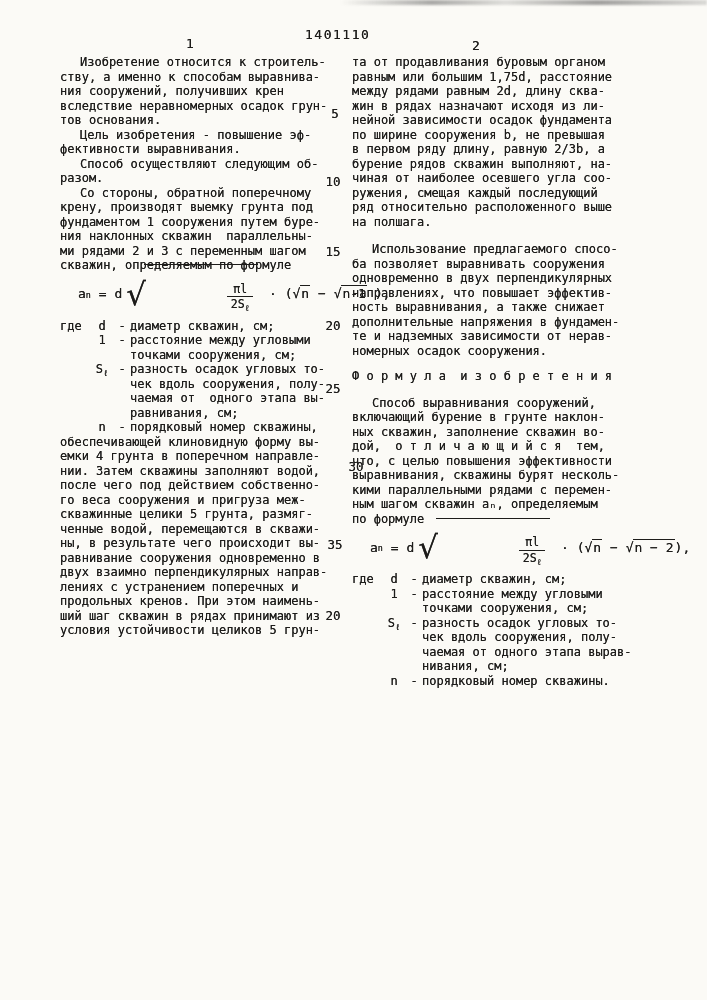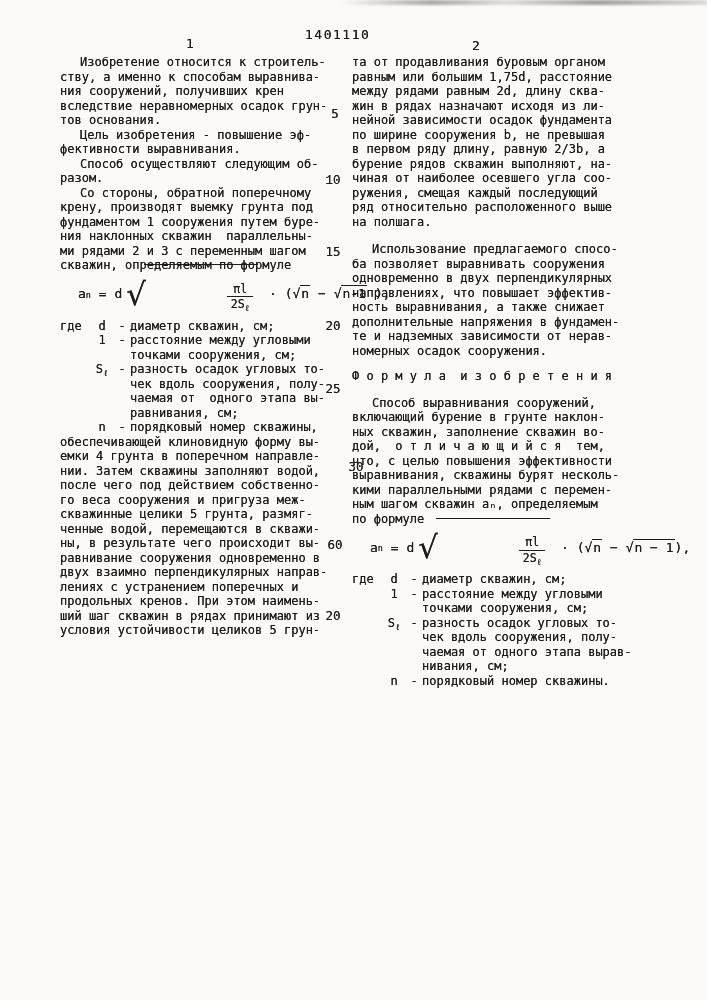--- a/index.html
+++ b/index.html
@@ -63,26 +63,26 @@
 
 <div class="page">
 
   <div class="scan-smudge"></div>
 
   <div class="hdr" id="col-num-1">1</div>
   <div class="hdr" id="patent-number">1401110</div>
   <div class="hdr" id="col-num-2">2</div>
 
   <span class="line-num" style="left:321px;top:106px;">5</span>
-  <span class="line-num" style="left:319px;top:174px;font-family:Liberation Mono, monospace;">10</span>
+  <span class="line-num" style="left:319px;top:174px;">10</span>
   <span class="line-num" style="left:319px;top:244px;">15</span>
   <span class="line-num" style="left:319px;top:318px;">20</span>
   <span class="line-num" style="left:319px;top:381px;">25</span>
   <span class="line-num" style="left:319px;top:459px;margin-left:23px;">30</span>
-  <span class="line-num" style="left:321px;top:537px;">60</span>
+  <span class="line-num" style="left:321px;top:537px;">35</span>
   <span class="line-num" style="left:319px;top:608px;">20</span>
 
   <div class="col" id="left-col">
     <p>Изобретение относится к строитель-
 ству, а именно к способам выравнива-
 ния сооружений, получивших крен
 вследствие неравномерных осадок грун-
 тов основания.</p>
     <p>Цель изобретения - повышение эф-
 фективности выравнивания.</p>
@@ -194,21 +194,21 @@
       <span class="radical">
         <span class="rad-sign">√</span>
         <span class="rad-body">
           <span class="frac">
             <span class="fnum">πl</span>
             <span class="fden"><span>2S</span><sub>ℓ</sub></span>
           </span>
         </span>
       </span>
       <span> · </span>
-      <span>(</span><span class="sq"><span>√</span><span class="ovl">n</span></span><span> − </span><span class="sq"><span>√</span><span class="ovl">n − 1</span></span><span>),</span>
+      <span>(</span><span class="sq"><span>√</span><span class="ovl">n</span></span><span> − </span><span class="sq"><span>√</span><span class="ovl">n − 2</span></span><span>),</span>
     </div>
 
     <div>
       <div class="def-row">
         <span class="def-pre">где</span>
         <span class="def-term">d</span>
         <span class="def-dash">-</span>
         <span class="def-desc">диаметр скважин, см;</span>
       </div>
       <div class="def-row">

